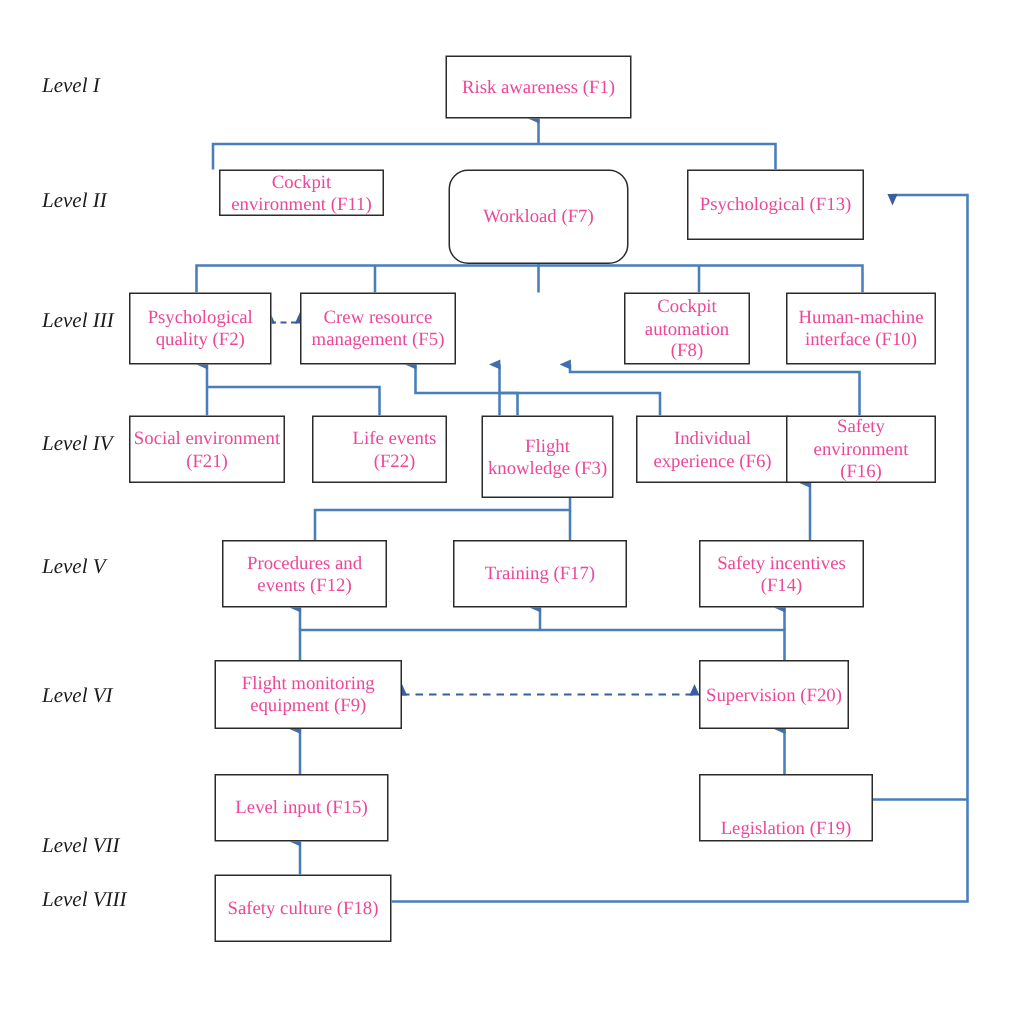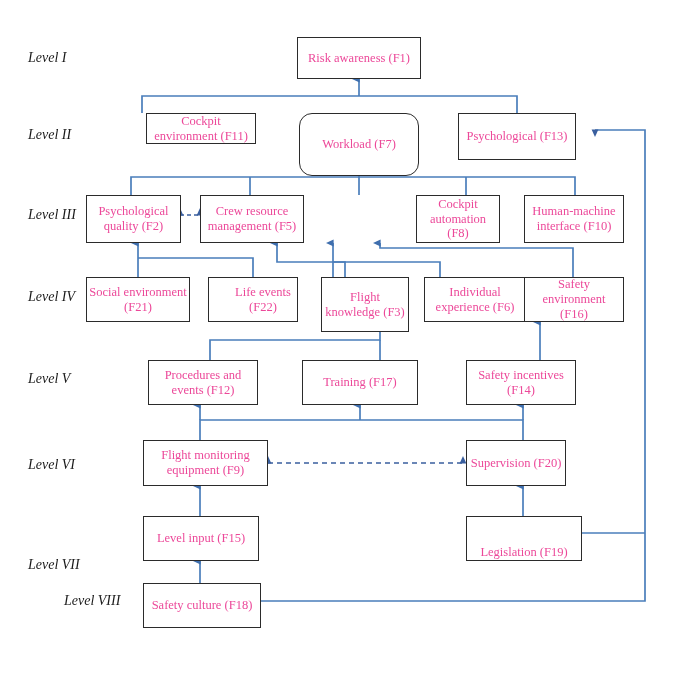--- a/index.html
+++ b/index.html
@@ -60,21 +60,21 @@
 
 <div id="canvas">
 
   <div class="level-label" style="left:28px; top:51px;">Level I</div>
   <div class="level-label" style="left:28px; top:128px;">Level II</div>
   <div class="level-label" style="left:28px; top:208px;">Level III</div>
   <div class="level-label" style="left:28px; top:290px;">Level IV</div>
   <div class="level-label" style="left:28px; top:372px;">Level V</div>
   <div class="level-label" style="left:28px; top:458px;">Level VI</div>
   <div class="level-label" style="left:28px; top:526px;margin-top:32px;">Level VII</div>
-  <div class="level-label" style="left:28px; top:594px;margin-left:36px;">Level VIII</div>
+  <div class="level-label" style="left:28px; top:594px;">Level VIII</div>
 
   <svg id="wires" viewBox="0 0 685 678">
     <defs>
       <marker id="arrowUp" markerWidth="8" markerHeight="8" refX="4" refY="7" orient="auto" markerUnits="userSpaceOnUse">
         <path d="M4,0 L7.4,7.6 L0.6,7.6 Z" fill="#3f6fae"></path>
       </marker>
       <marker id="arrowL" markerWidth="8" markerHeight="8" refX="4" refY="7" orient="auto" markerUnits="userSpaceOnUse">
         <path d="M4,0 L7.4,7.6 L0.6,7.6 Z" fill="#3a5f9e"></path>
       </marker>
     </defs>

